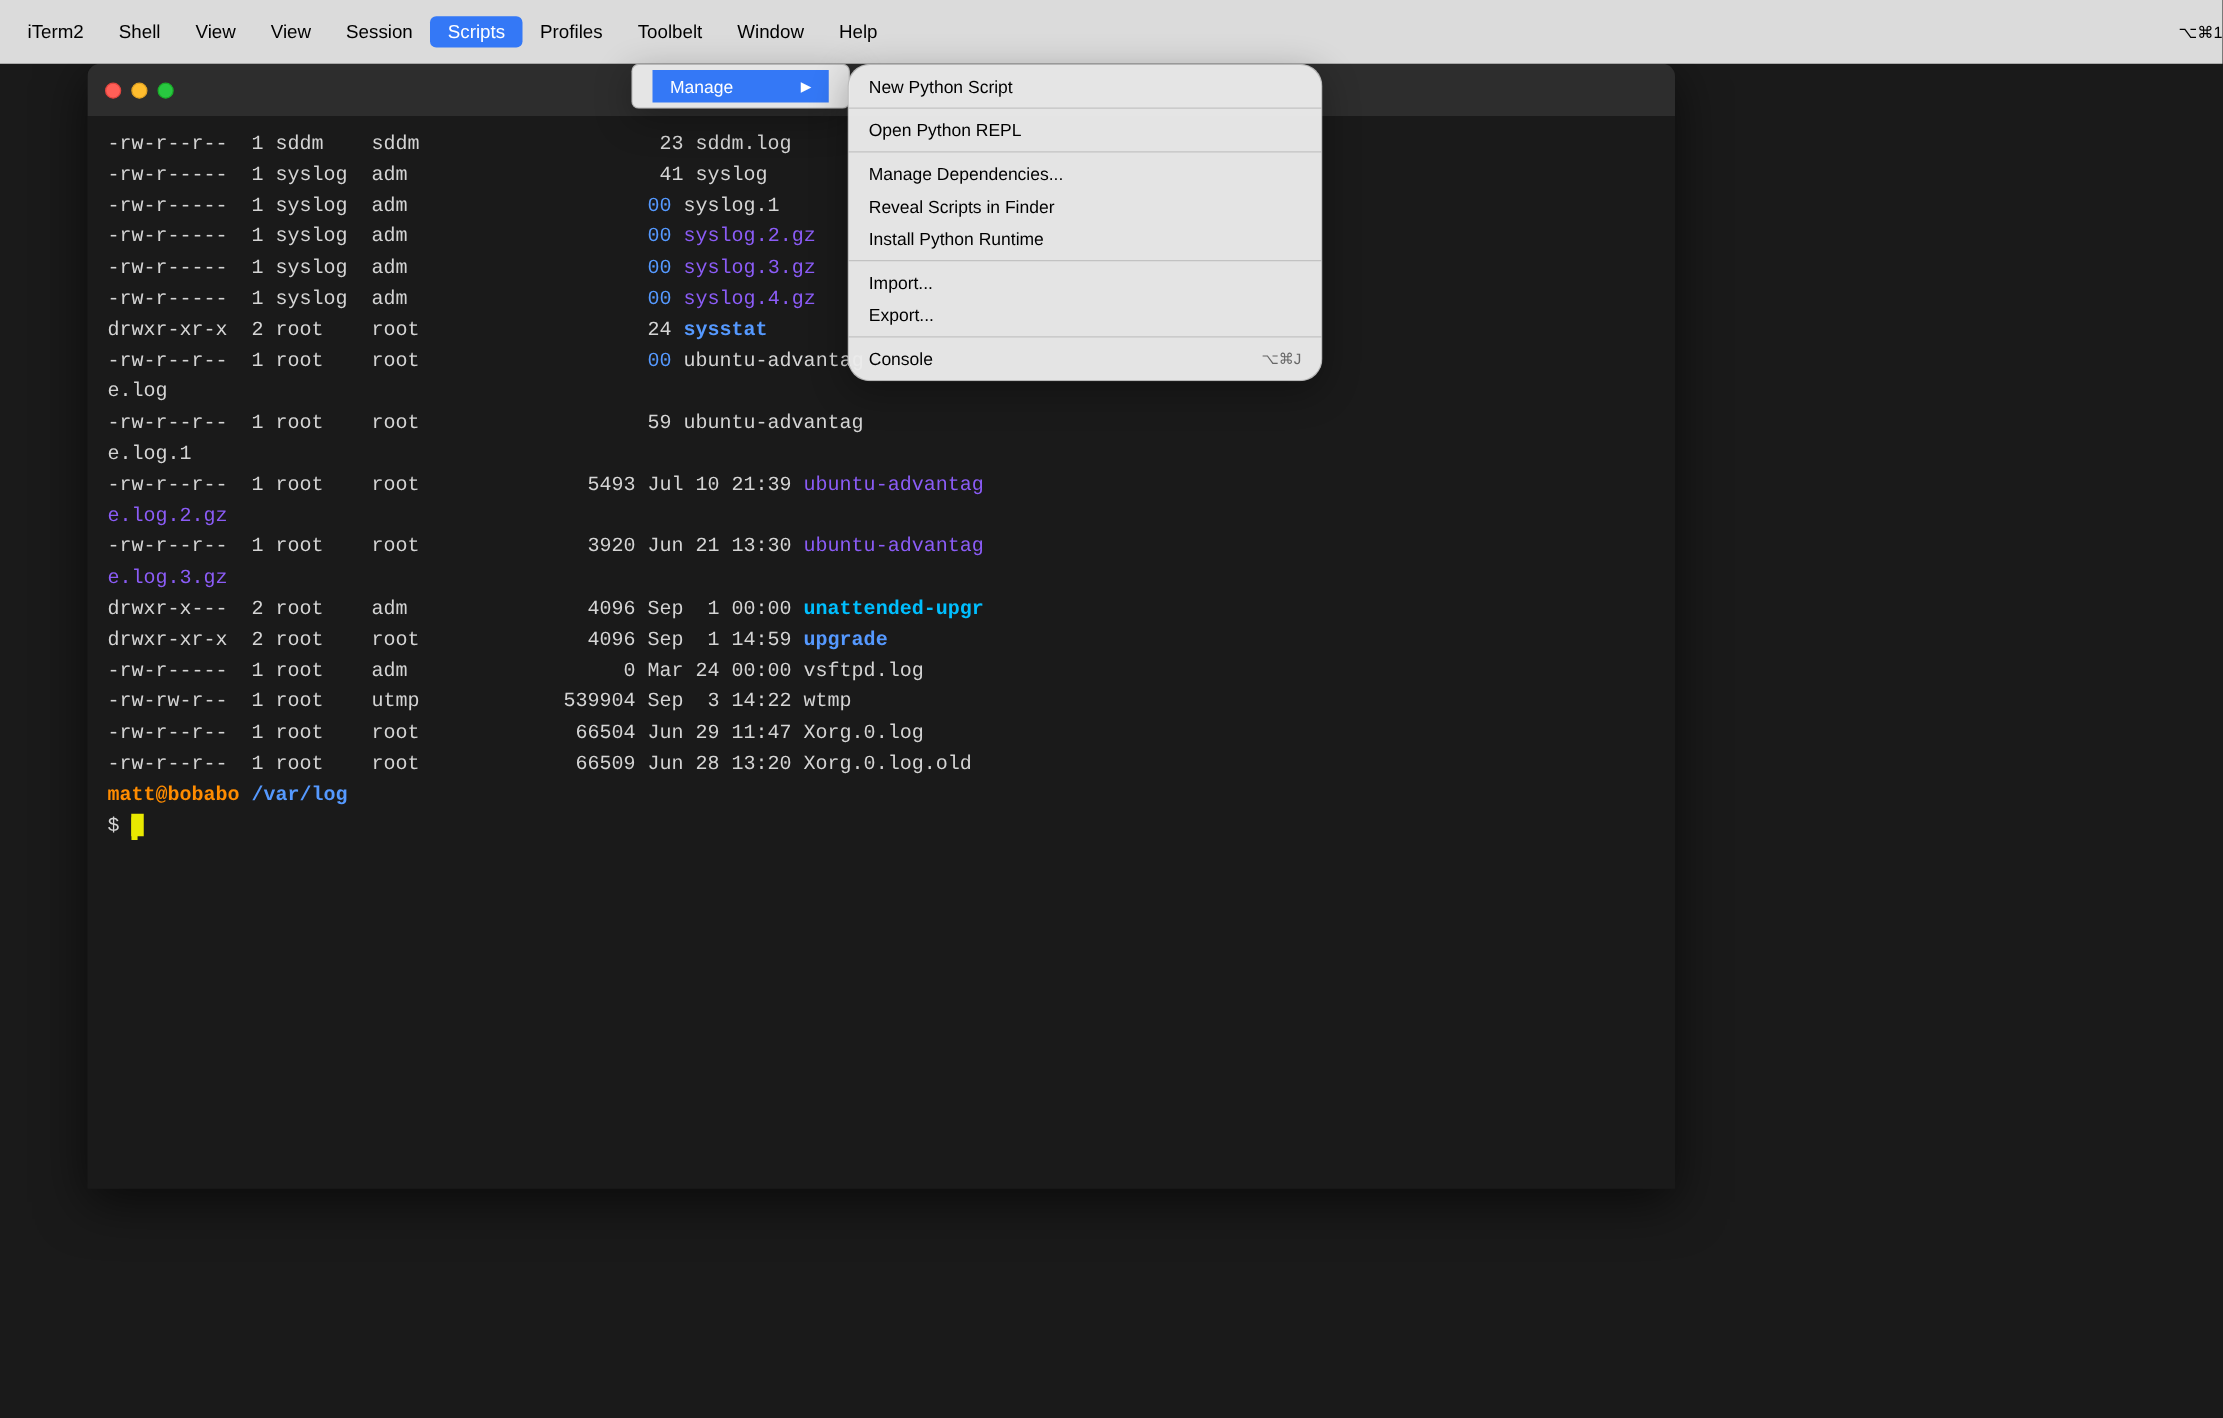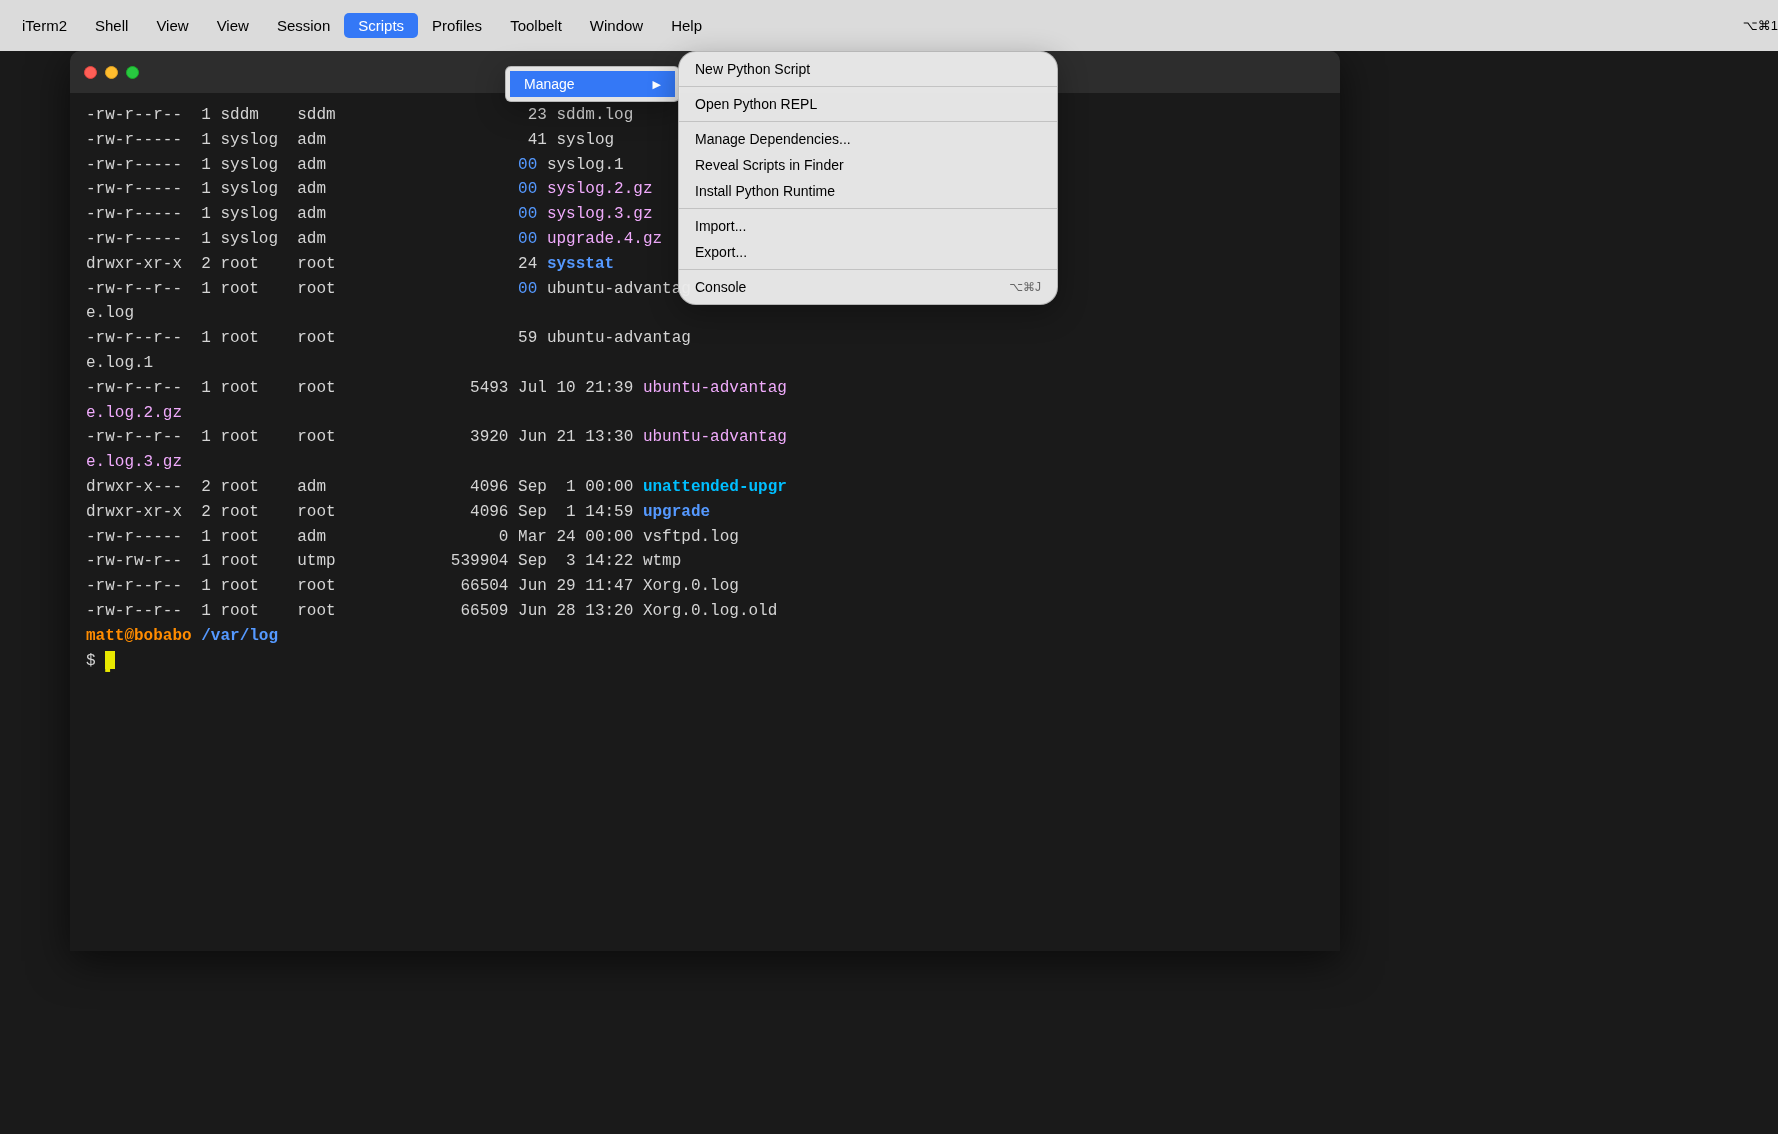--- a/index.html
+++ b/index.html
@@ -102,37 +102,37 @@
       height: calc(100% - 42px);
       overflow: hidden;
     }
 
     .term-line {
       white-space: pre;
       line-height: 1.55;
     }
 
     .perm { color: #d4d4d4; margin-top: 38px; }
-    .pink { color: #f0abfc; }
+    .pink { color: #8b5cf6; }
     .blue-bold { color: #5599ff; font-weight: bold; }
     .cyan-bold { color: #00bfff; font-weight: bold; }
     .prompt-user { color: #ff8c00; font-weight: bold; margin-top: 47px; }
     .prompt-path { color: #5599ff; font-weight: bold; }
 
     
     .scripts-dropdown {
       position: absolute;
-      top: 66px;
+      top: 51px;
       left: 505px;
       width: 175px;
       background: rgba(235,235,235,0.97);
       border: 1px solid rgba(0,0,0,0.2);
       border-radius: 6px;
       box-shadow: 0 8px 30px rgba(0,0,0,0.3);
-      padding: 4px 4px;
+      padding: 4px 16px;
       z-index: 200;
     }
     .dropdown-item {
       display: flex;
       align-items: center;
       justify-content: space-between;
       padding: 5px 14px;
       font-size: 14px;
       color: #000;
       cursor: pointer;
@@ -214,21 +214,21 @@
     <div class="traffic-light traffic-minimize"></div>
     <div class="traffic-light traffic-maximize"></div>
   </div>
 
   <div class="terminal-content">
     <div class="term-line"><span class="perm">-rw-r--r--</span>  1 sddm    sddm                    23 sddm.log</div>
     <div class="term-line"><span class="perm">-rw-r-----</span>  1 syslog  adm                     41 syslog</div>
     <div class="term-line"><span class="perm">-rw-r-----</span>  1 syslog  adm                    <span style="color:#5599ff">00</span> syslog.1</div>
     <div class="term-line"><span class="perm">-rw-r-----</span>  1 syslog  adm                    <span style="color:#5599ff">00</span> <span class="pink">syslog.2.gz</span></div>
     <div class="term-line"><span class="perm">-rw-r-----</span>  1 syslog  adm                    <span style="color:#5599ff">00</span> <span class="pink">syslog.3.gz</span></div>
-    <div class="term-line"><span class="perm">-rw-r-----</span>  1 syslog  adm                    <span style="color:#5599ff">00</span> <span class="pink">upgrade.4.gz</span></div>
+    <div class="term-line"><span class="perm">-rw-r-----</span>  1 syslog  adm                    <span style="color:#5599ff">00</span> <span class="pink">syslog.4.gz</span></div>
     <div class="term-line"><span class="perm">drwxr-xr-x</span>  2 root    root                   24 <span class="blue-bold">sysstat</span></div>
     <div class="term-line"><span class="perm">-rw-r--r--</span>  1 root    root                   <span style="color:#5599ff">00</span> ubuntu-advantag</div>
     <div class="term-line">e.log</div>
     <div class="term-line"><span class="perm">-rw-r--r--</span>  1 root    root                   59 ubuntu-advantag</div>
     <div class="term-line">e.log.1</div>
     <div class="term-line"><span class="perm">-rw-r--r--</span>  1 root    root              5493 Jul 10 21:39 <span class="pink">ubuntu-advantag</span></div>
     <div class="term-line"><span class="pink">e.log.2.gz</span></div>
     <div class="term-line"><span class="perm">-rw-r--r--</span>  1 root    root              3920 Jun 21 13:30 <span class="pink">ubuntu-advantag</span></div>
     <div class="term-line"><span class="pink">e.log.3.gz</span></div>
     <div class="term-line"><span class="perm">drwxr-x---</span>  2 root    adm               4096 Sep  1 00:00 <span class="cyan-bold">unattended-upgr</span></div>

